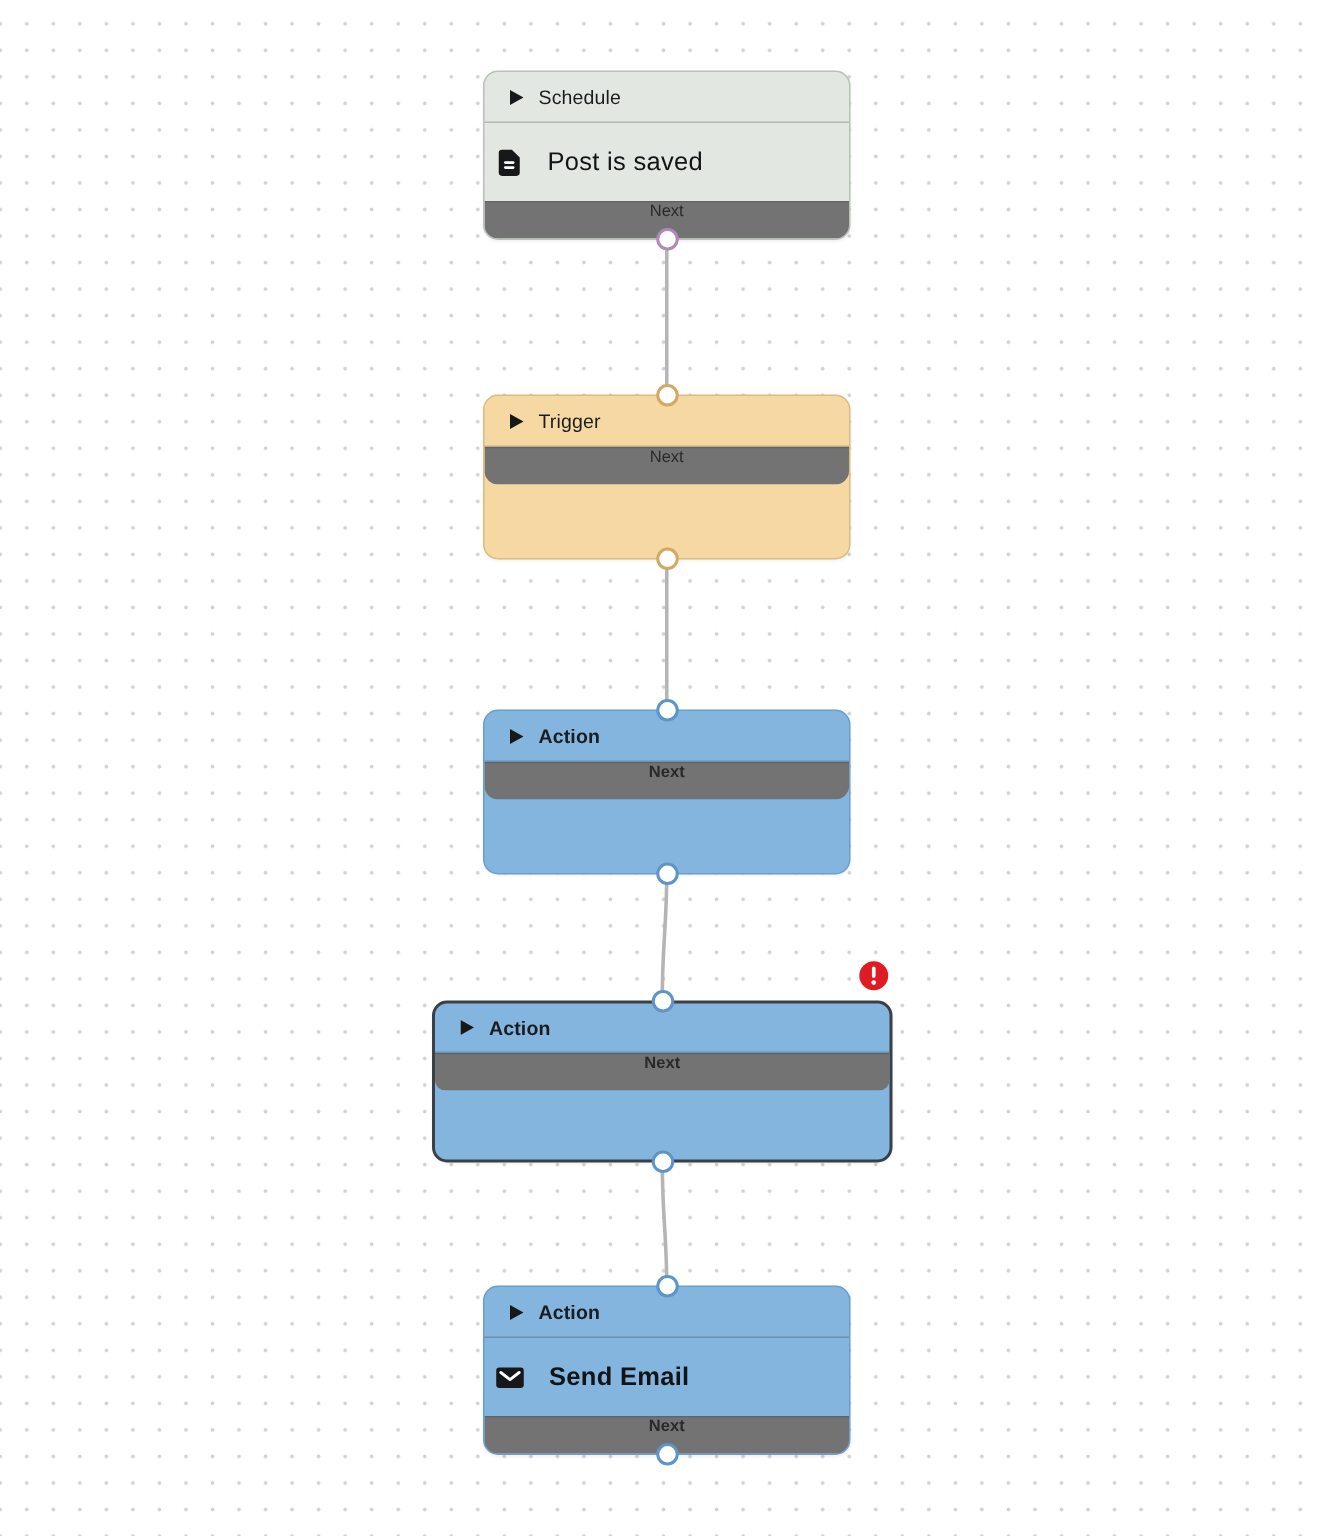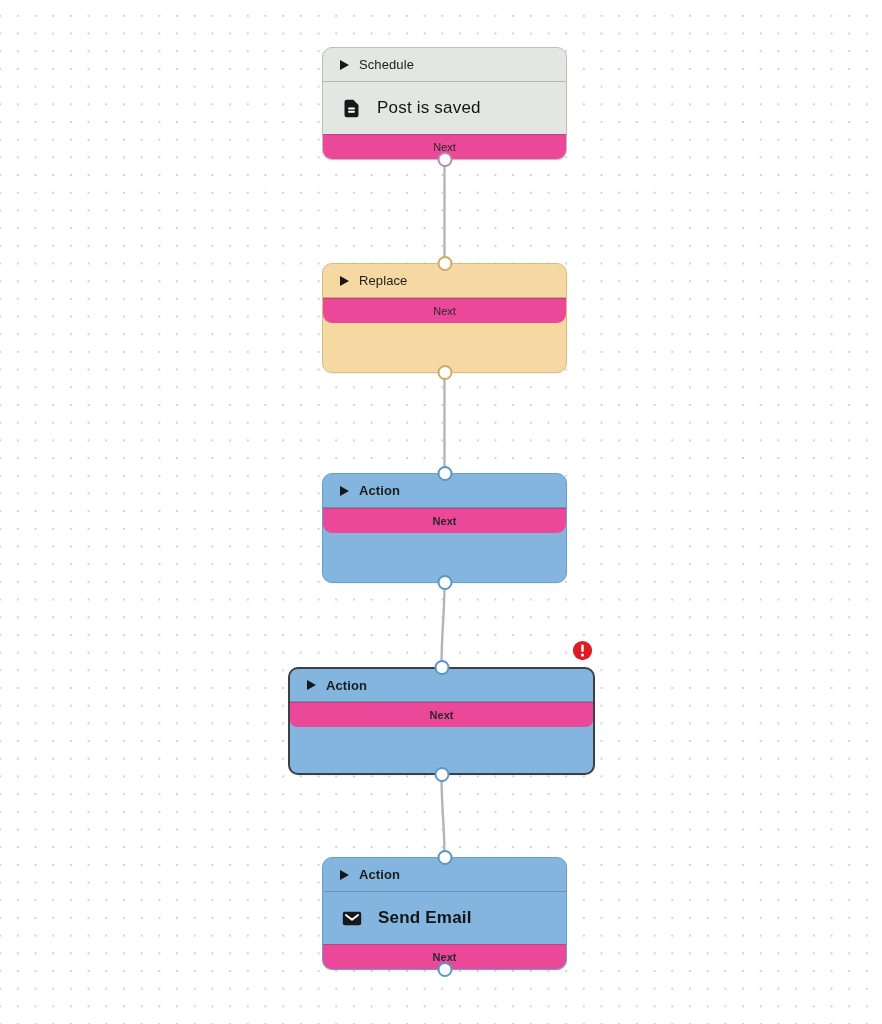--- a/index.html
+++ b/index.html
@@ -46,35 +46,34 @@
     color: #1b1c1e;
     letter-spacing: 0.1px;
   }
   .node.selected .node-header { height: 33px; flex-basis: 33px; }
 
   .node-body {
     flex: 1 1 auto;
     display: flex;
     align-items: center;
     gap: 15px;
-    padding: 0 18px;
+    padding: 0 6px;
     font-size: 17px;
     color: #131416;
     letter-spacing: 0.2px;
     white-space: nowrap;
   }
 
   .node-footer {
     height: 25px;
     flex: 0 0 25px;
-    background: #ec4899;
+    background: #737373;
     border-top: 1px solid rgba(40,45,40,0.22);
     border-radius: 0 0 9px 9px;
     display: flex;
-    align-items: center;
     justify-content: center;
     font-size: 11px;
     color: #28292b;
   }
   .node.selected .node-footer { border-radius: 0 0 7px 7px; }
 
   .port {
     position: absolute;
     left: 50%;
     transform: translateX(-50%);
@@ -142,21 +141,21 @@
     <div class="port port-bottom port-purple"></div>
   </div>
 
   <div class="node theme-advanced" style="left:322px; top:263px; width:245px; height:110px;">
     <div class="node-header">
       <span class="icon">
         <svg width="9" height="10" viewBox="0 0 9 10">
             <polygon points="0,0 9,5 0,10" fill="#17181a"></polygon>
           </svg>
       </span>
-      <span>Replace</span>
+      <span>Trigger</span>
     </div>
     <div class="node-footer">
       <span>Next</span>
     </div>
     <div class="port port-top port-tan"></div>
     <div class="port port-bottom port-tan"></div>
   </div>
 
   <div class="node theme-action" style="left:322px; top:473px; width:245px; height:110px;">
     <div class="node-header">

